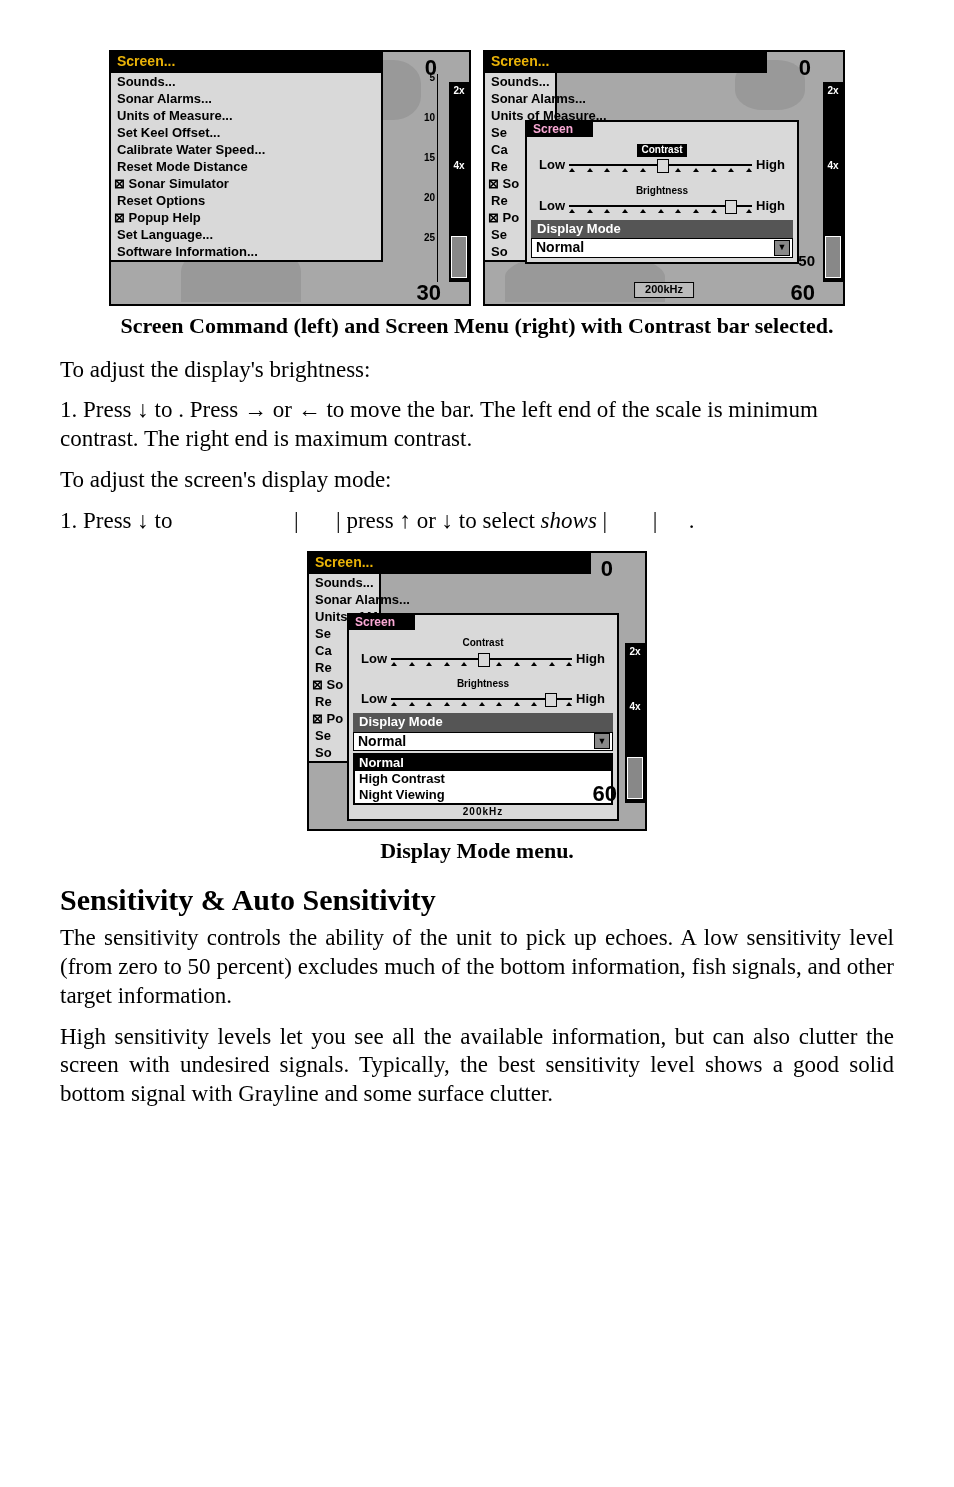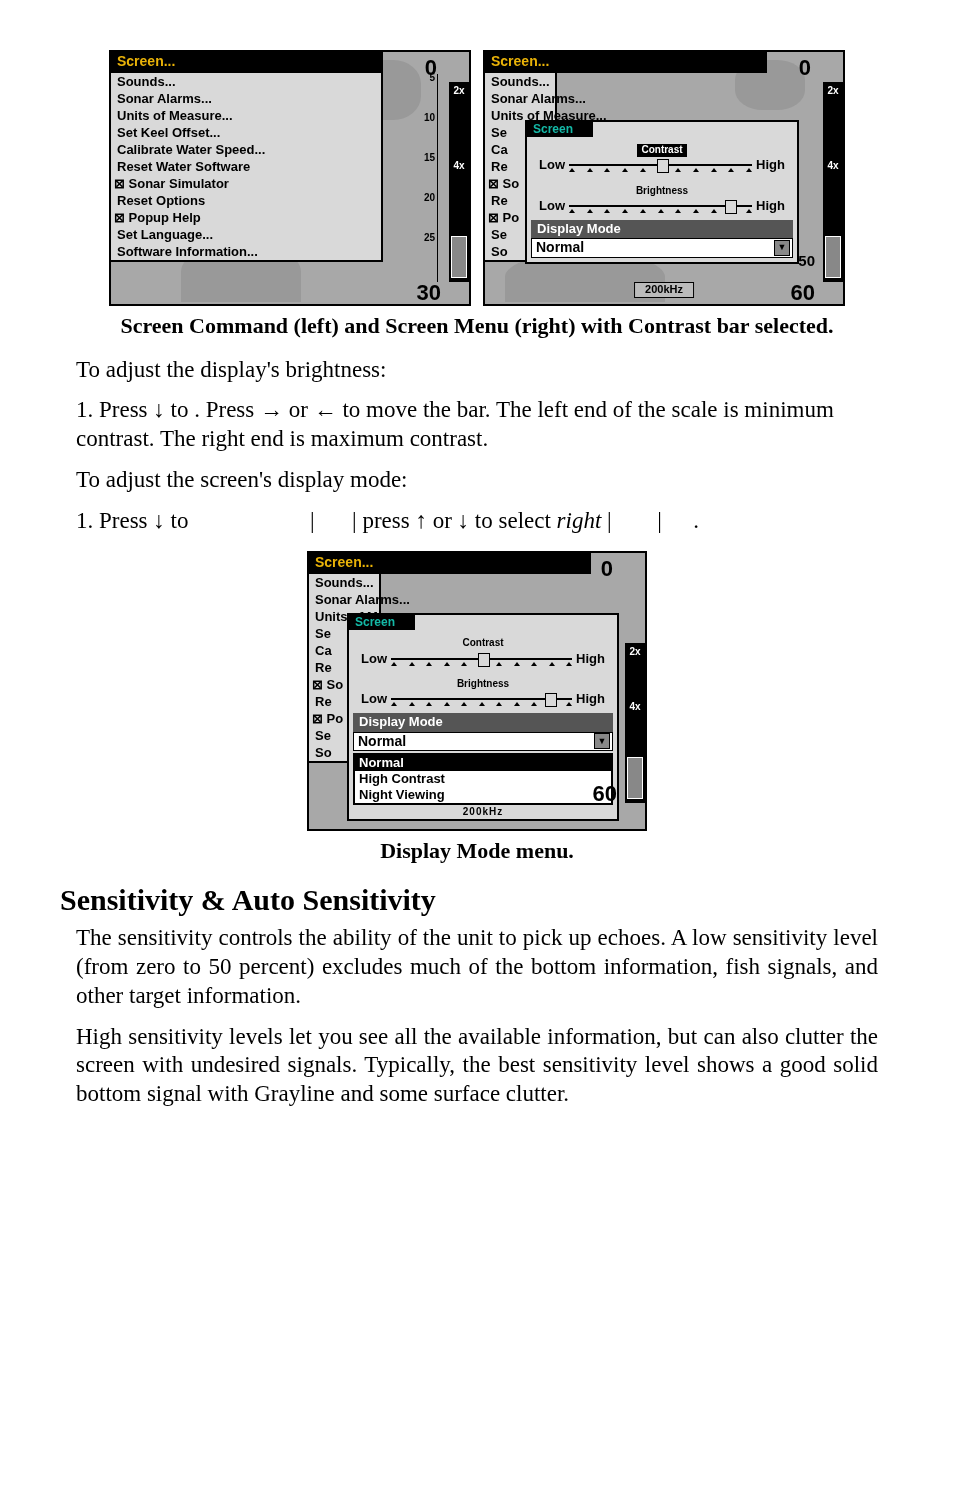--- a/index.html
+++ b/index.html
@@ -119,21 +119,21 @@
     position: absolute;
     left: 40px;
     top: 68px;
     width: 270px;
     background: #d9d9d9;
     border: 2px solid #000;
     font-size: 13px;
   }
   .popup .ptitle {
     background:#000;
-    color:#14b8a6;
+    color:#f9a8d4;
     padding:0 6px;
     font-size:12px;
     width:54px;
   }
   .popup .section {
     text-align:center;
     padding:4px 8px 2px;
   }
   .popup .sectitle {
     font-size:10px;
@@ -237,21 +237,21 @@
     padding:0 10px;
     color:#000;
   }
   .caption {
     text-align:center;
     font-family: "Times New Roman", serif;
     font-weight:bold;
     font-size:22px;
     margin: 4px 40px 16px;
   }
-  p { margin: 6px 16px 12px; }
+  p { margin: 6px 0 12px; }
   p.just { text-align: justify; }
   h2 {
     font-family: "Times New Roman", serif;
     font-size: 30px;
     margin: 10px 0 4px;
   }
   .sc { font-variant: small-caps; }
   .bg-blob {
     position:absolute;
     background:#8a8a8a;
@@ -270,21 +270,21 @@
     <div class="bg-blob" style="left:240px;top:8px;width:70px;height:60px;"></div>
     <div class="bg-blob" style="left:70px;top:190px;width:120px;height:60px;border-radius:50% 50% 0 0;"></div>
     <div class="menu">
       <div class="title">Screen...</div>
       <div id="menu-left-items">
           <div class="item">Sounds...</div>
           <div class="item">Sonar Alarms...</div>
           <div class="item">Units of Measure...</div>
           <div class="item">Set Keel Offset...</div>
           <div class="item">Calibrate Water Speed...</div>
-          <div class="item">Reset Water Software</div>
+          <div class="item">Reset Mode Distance</div>
           <div class="item chk">Sonar Simulator</div>
           <div class="item">Reset Options</div>
           <div class="item chk">Popup Help</div>
           <div class="item">Set Language...</div>
           <div class="item">Software Information...</div>
         </div>
     </div>
     <div class="depthcol">
       <div class="zero">0</div>
       <div class="scale"></div>
@@ -398,21 +398,21 @@
   <span>1. Press ↓ to </span>
   <span class="sc" style="letter-spacing:20px;"> </span>
   <span>. Press → or ← to move the bar. The left end of the scale is minimum contrast. The right end is maximum contrast.</span>
 </p>
 <p>To adjust the screen's display mode:</p>
 <p>
   <span>1. Press ↓ to </span>
   <span style="display:inline-block;width:110px;"></span>
   <span>|</span>
   <span style="display:inline-block;width:26px;"></span>
-  <span>| press ↑ or ↓ to select </span><i>right</i><span> |</span>
+  <span>| press ↑ or ↓ to select </span><i>shows</i><span> |</span>
   <span style="display:inline-block;width:34px;"></span>
   <span>|</span>
   <span style="display:inline-block;width:20px;"></span>
   <span>.</span>
 </p>
 
 <div class="figsingle">
   <div class="lcd second">
     <div class="menu" style="width:70px;">
       <div class="title" style="width:270px;">Screen...</div>

